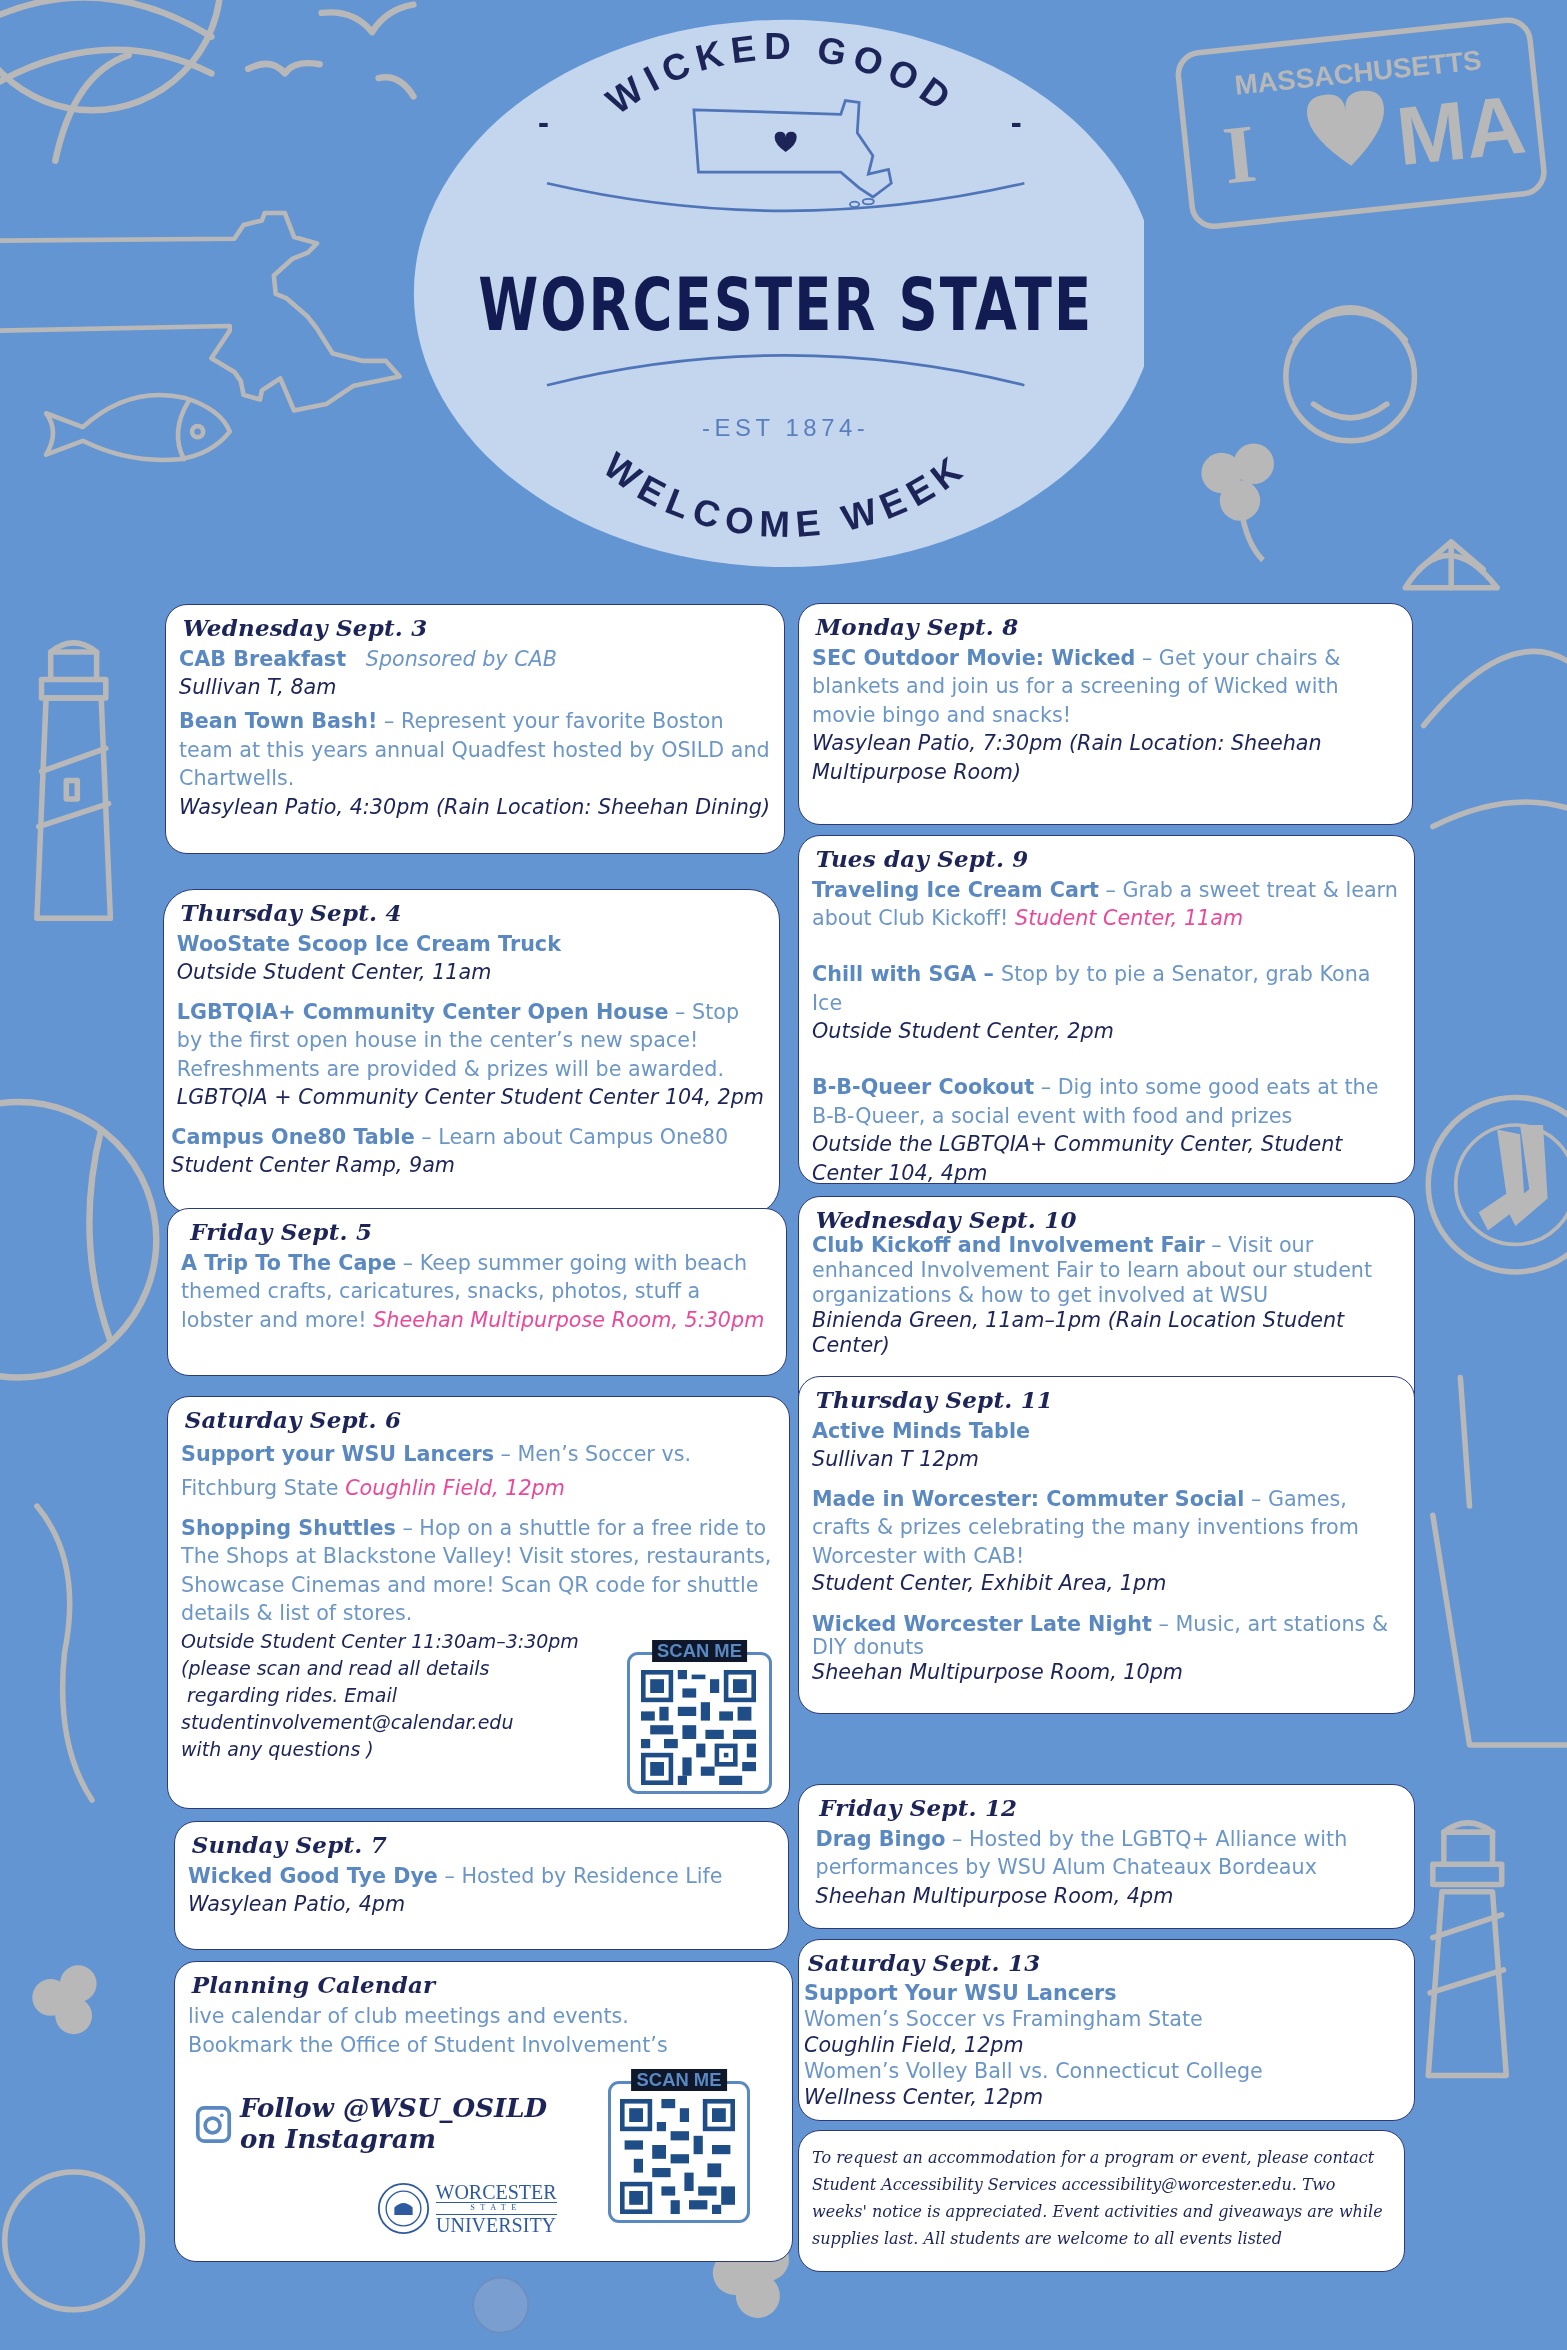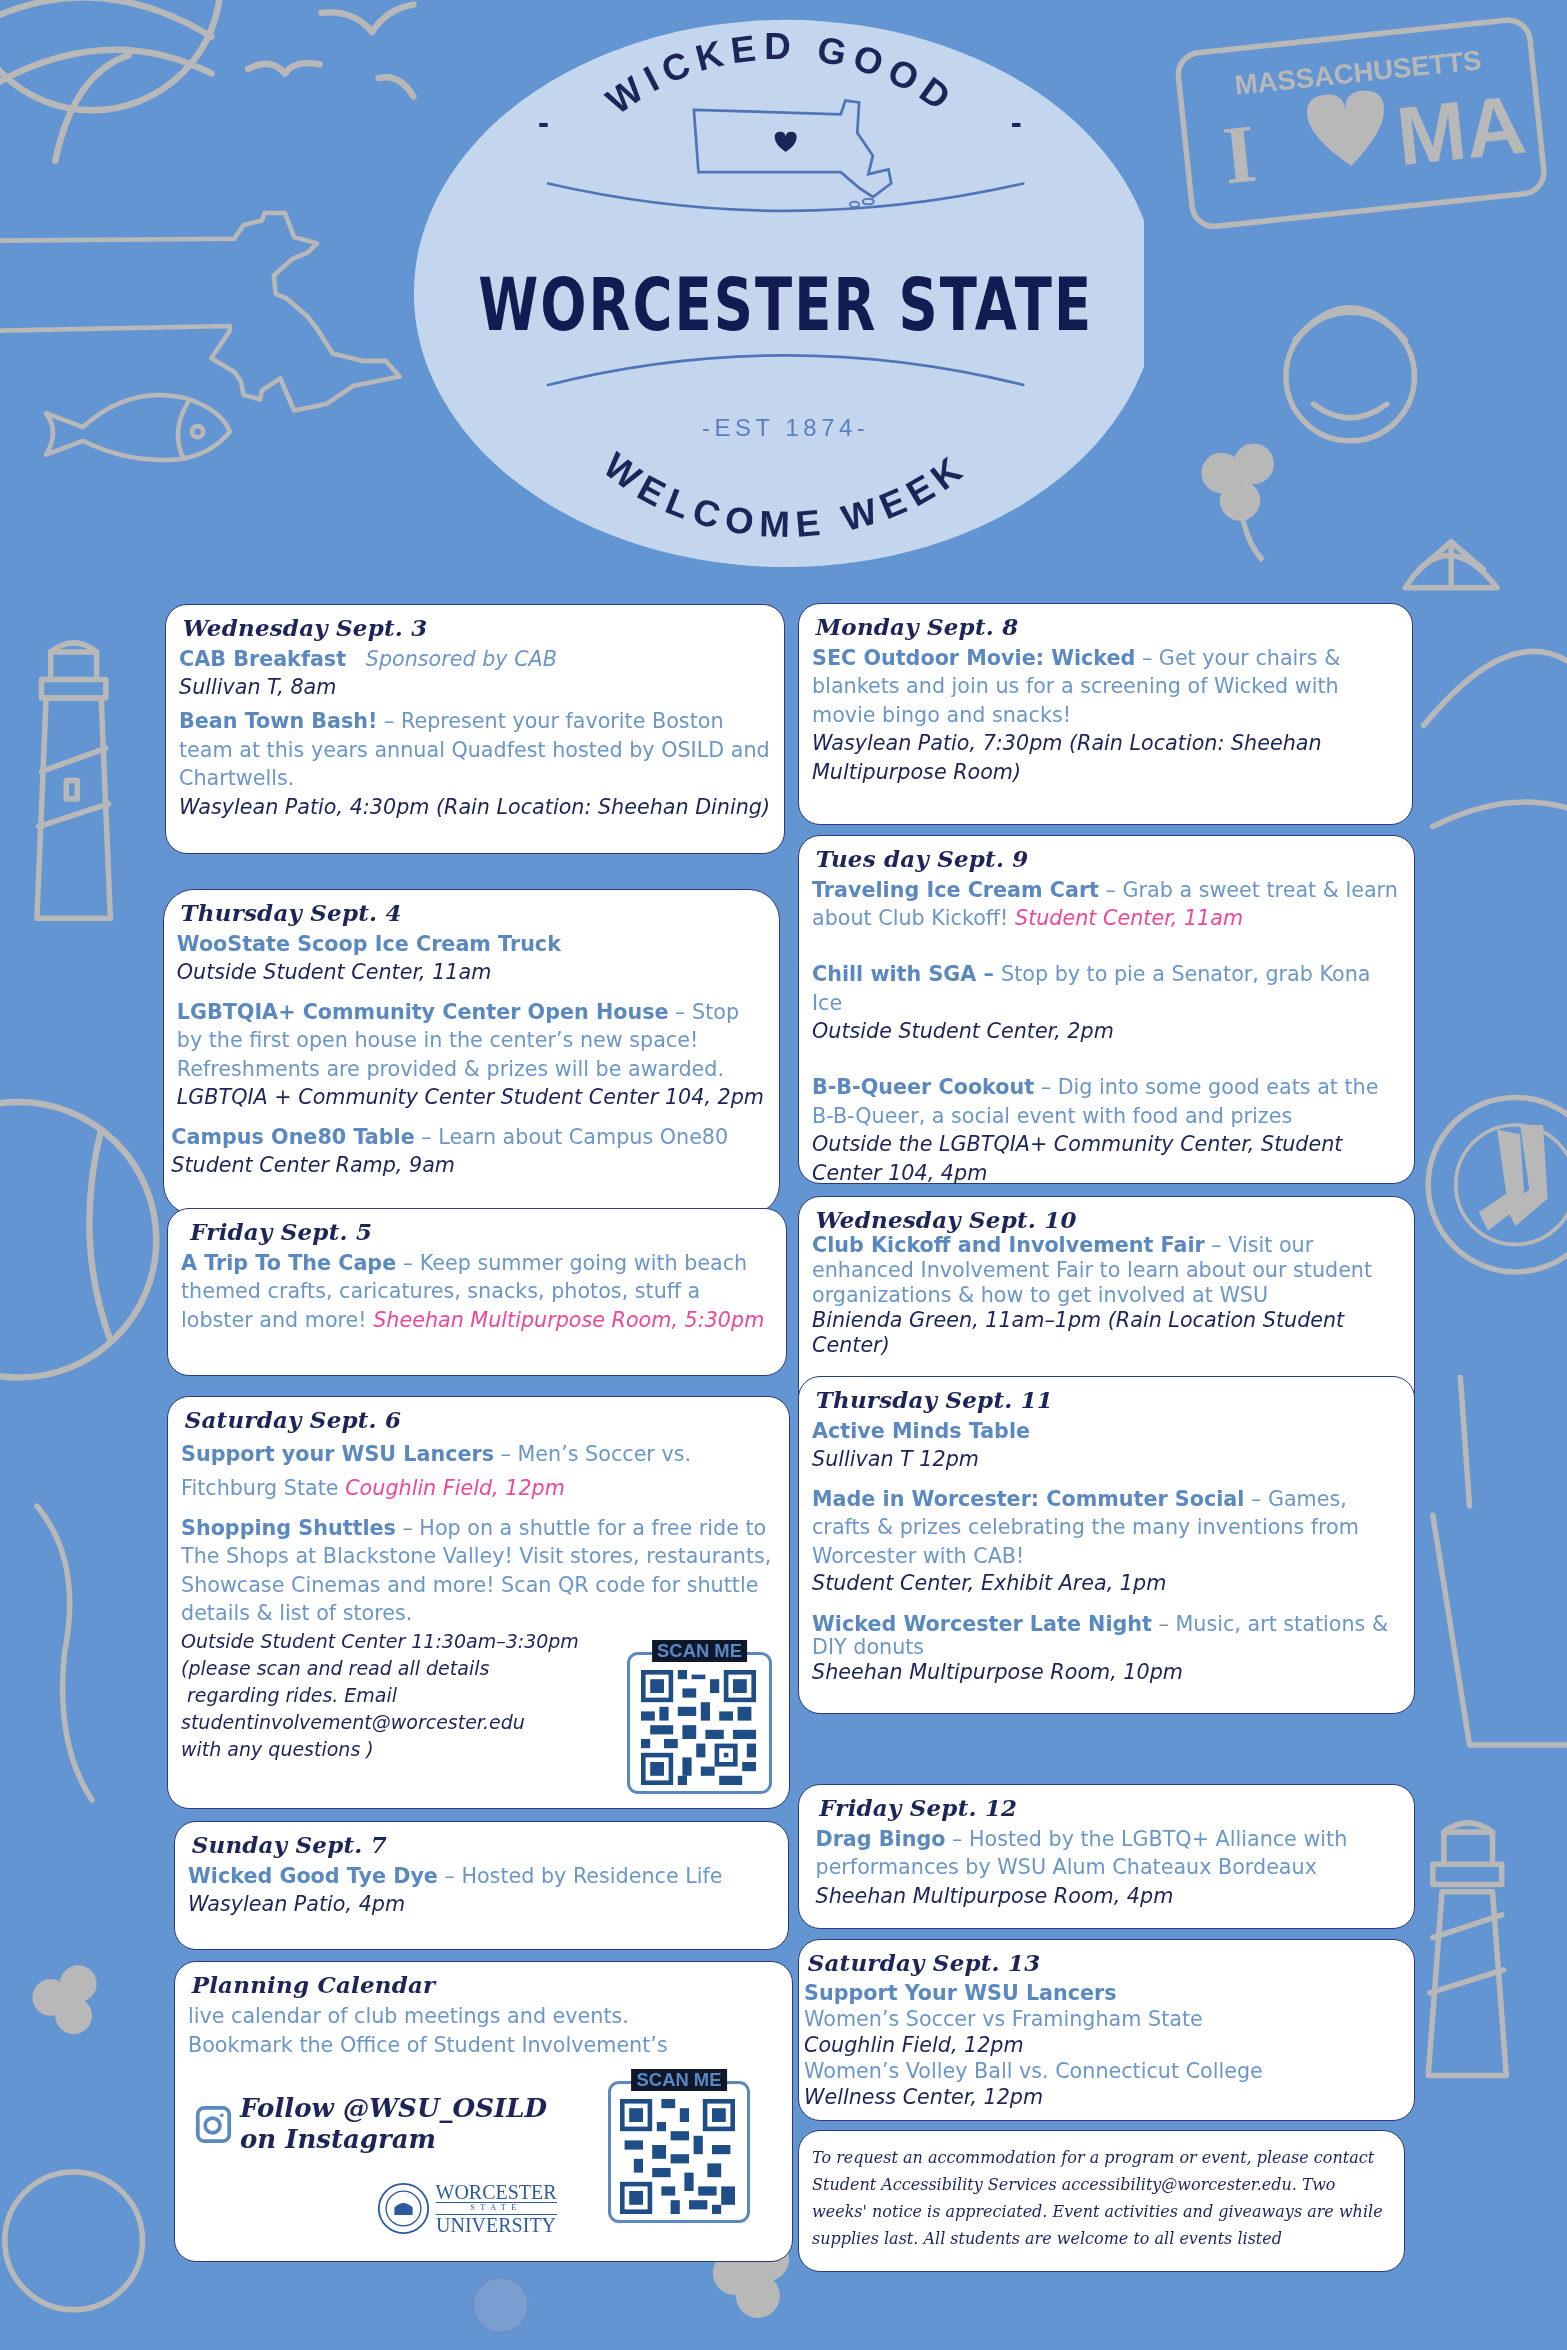--- a/index.html
+++ b/index.html
@@ -198,21 +198,21 @@
   <div class="day">Saturday Sept. 6</div>
   <div class="ev" style="margin-bottom:9.2px;">
     <div class="line" style="line-height:34px;"><span class="title">Support your WSU Lancers</span><span class="desc"> – Men’s Soccer vs. Fitchburg State  </span><span class="locin">Coughlin Field, 12pm</span></div>
   </div>
   <div class="ev">
     <div class="line"><span class="title">Shopping Shuttles</span><span class="desc"> – Hop on a shuttle for a free ride to The Shops at Blackstone Valley! Visit stores, restaurants, Showcase Cinemas and more! Scan QR code for shuttle details &amp; list of stores.</span></div>
     <div class="loc" style="font-size:19px;line-height:27px;">
       <div>Outside Student Center 11:30am–3:30pm</div>
       <div>(please scan and read all details</div>
       <div style="white-space:pre;"> regarding rides. Email</div>
-      <div>studentinvolvement@worcester.edu</div>
+      <div>studentinvolvement@calendar.edu</div>
       <div>with any questions )</div>
     </div>
   </div>
   <div class="qr" style="left:459px;top:255px;width:145px;height:142px;">
     <span class="qr-label">SCAN ME</span>
     <svg width="119" height="115" viewBox="0 0 25 25">
       <rect width="25" height="25" fill="#fff"></rect>
       <g fill="#1f4e86">
         <rect x="0" y="0" width="7" height="7"></rect>
           <rect x="1" y="1" width="5" height="5" fill="#fff"></rect>

